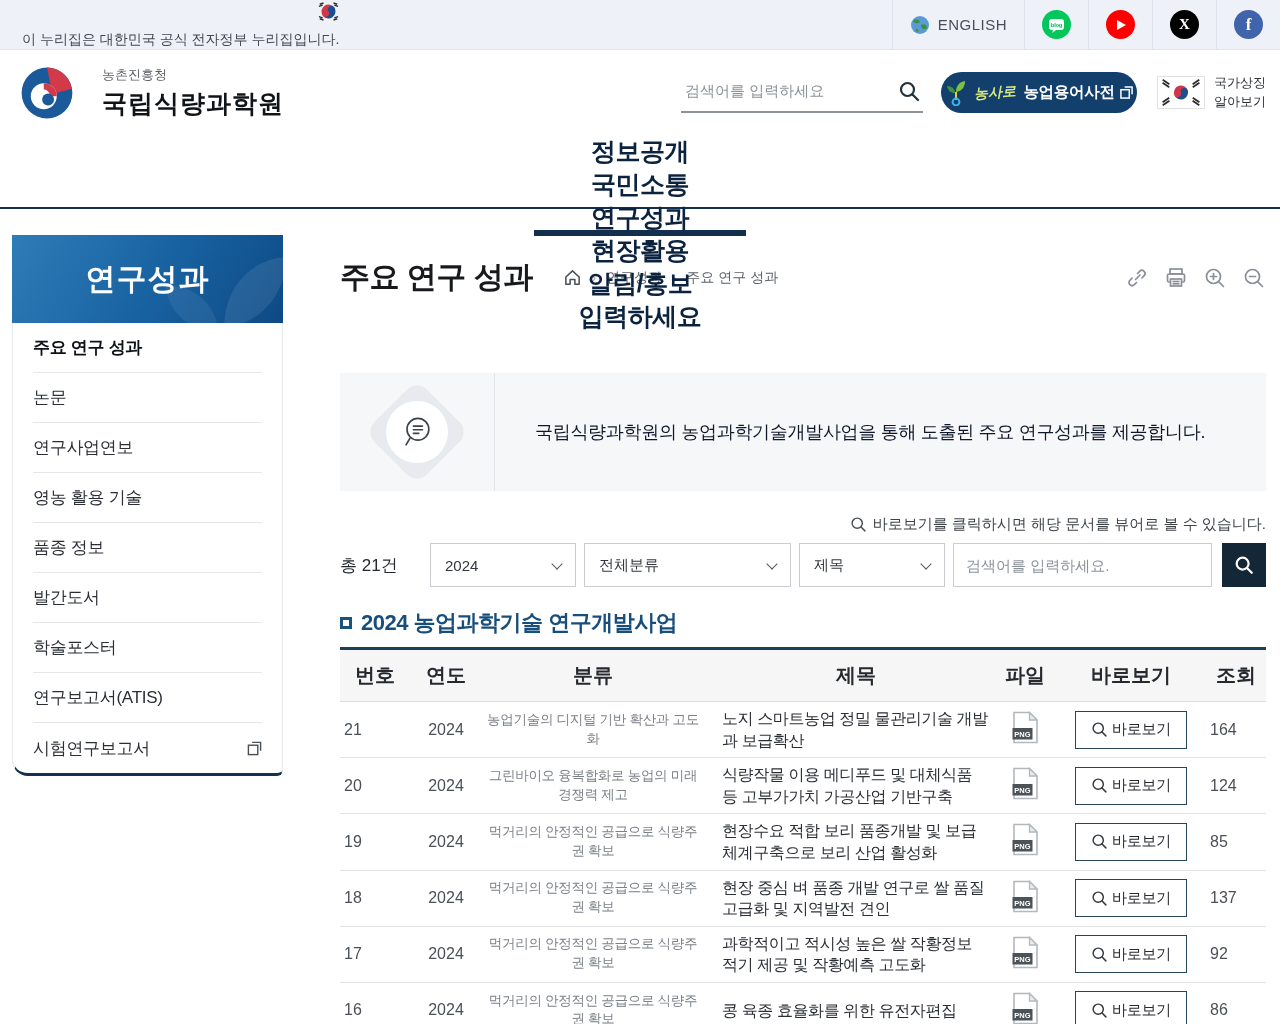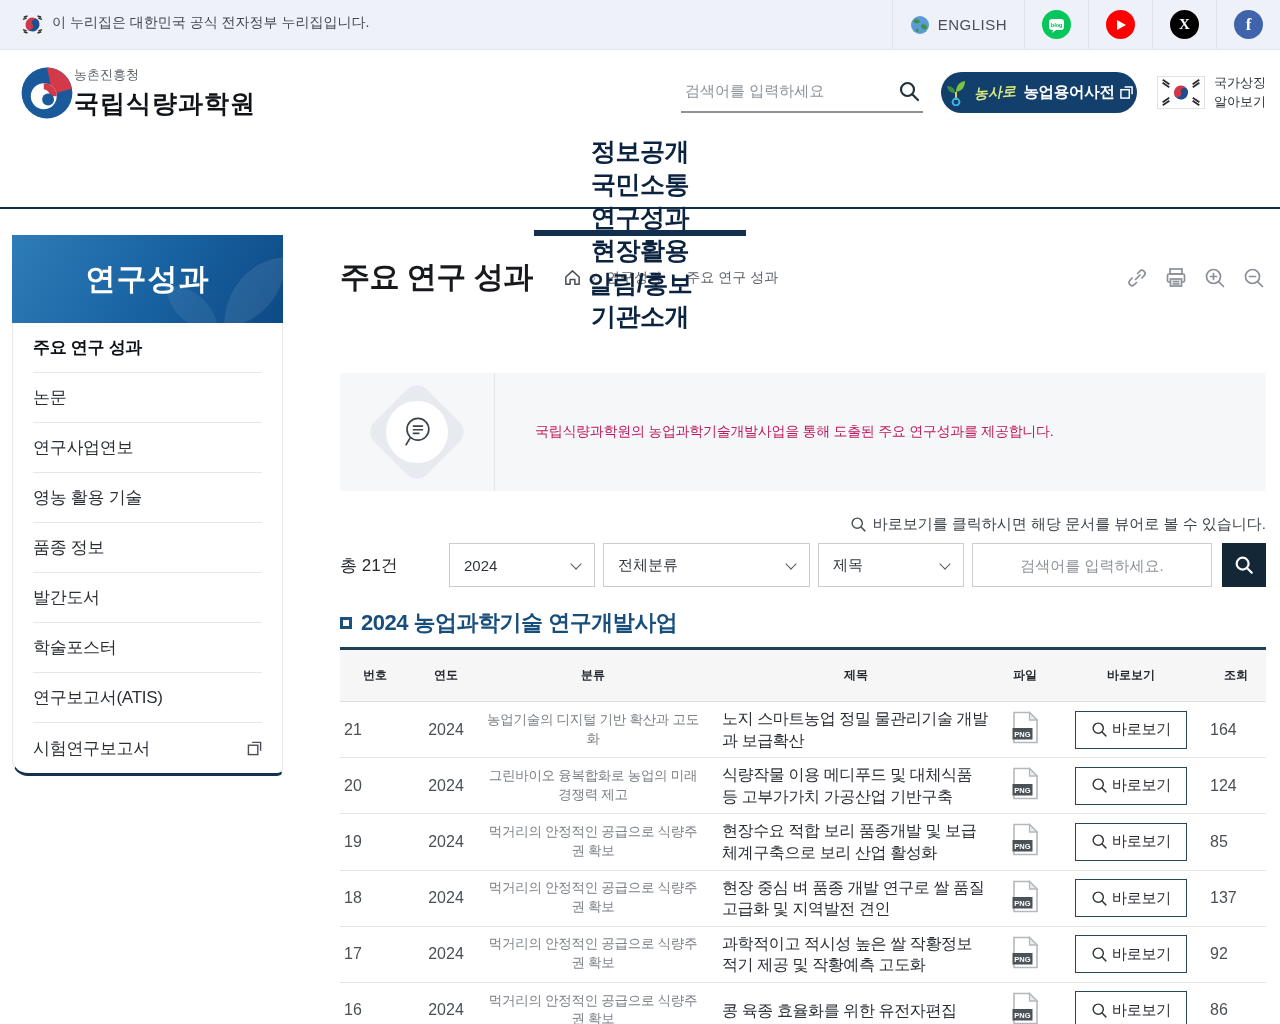--- a/index.html
+++ b/index.html
@@ -2,35 +2,35 @@
 <html lang="ko"><head>
 <meta charset="utf-8">
 <style>
   * { margin:0; padding:0; box-sizing:border-box; }
   html,body { width:1280px; height:1024px; overflow:hidden; background:#fff;
     font-family:"Liberation Sans","DejaVu Sans",sans-serif; }
 
   
   .topbar { height:50px; background:#eef1f8; border-bottom:1px solid #e1e5ee;
     display:flex; align-items:center; padding:0 0 0 22px; }
-  .topbar-notice { display:flex; align-items:flex-start; gap:9px; font-size:14px; color:#42474f; }
+  .topbar-notice { display:flex; align-items:flex-end; gap:9px; font-size:14px; color:#42474f;flex-direction:column; }
   .topbar-right { margin-left:auto; display:flex; align-items:center; height:100%; }
   .tb-cell { display:flex; align-items:center; height:100%; padding:0 17px; border-left:1px solid #dfe3ed;text-align:right; }
   .lang-btn { gap:8px; font-size:15px; color:#4a4f57; letter-spacing:.5px; cursor:pointer; }
   .soc { width:29px; height:29px; border-radius:50%; display:flex; align-items:center; justify-content:center; cursor:pointer; }
   .soc-blog-bubble { width:15px; height:11px; background:#fff; border-radius:3px; position:relative; display:flex; align-items:center; justify-content:center; }
   .soc-blog-bubble i { font-style:normal; font-size:6px; font-weight:bold; color:#03c75a; letter-spacing:-.3px; }
   .soc-blog-bubble::after { content:''; position:absolute; bottom:-3px; left:4px; border:3px solid transparent; border-top-color:#fff; border-left-color:#fff; transform:skewX(-15deg); }
   .yt-play { width:0; height:0; border-left:9px solid #fff; border-top:5.5px solid transparent; border-bottom:5.5px solid transparent; margin-left:2px; }
   .soc-letter { color:#fff; font-weight:bold; font-size:15px; font-family:"Liberation Serif","DejaVu Serif",serif; }
   .soc-f { font-size:17px; }
 
   
   .header { height:85px; display:flex; align-items:center; padding:0 14px 0 20px; background:#fff; }
-  .logo { display:flex; align-items:center; gap:0; cursor:pointer; }
+  .logo { display:flex; align-items:center; gap:28px; cursor:pointer; }
   .logo-text .small { font-size:13px; color:#5a5f66; margin-bottom:3px; }
   .logo-text .big { font-size:25px; font-weight:bold; color:#101418; letter-spacing:1px; }
   .hd-search { margin-left:auto; width:242px; display:flex; align-items:center;
     border-bottom:2px solid #8d9198; padding:6px 2px 8px 4px; }
   .hd-search input { border:0; outline:0; background:transparent; flex:1; font-size:15px; color:#333;
     font-family:inherit; }
   .hd-search input::placeholder { color:#8d939b; }
   .dict-pill { margin-left:18px; width:196px; height:41px; background:#123f6b; border-radius:21px;
     display:flex; align-items:center; justify-content:center; gap:7px; cursor:pointer; }
   .dict-brand { font-size:14px; font-style:italic; font-weight:bold; color:#d9e87e; transform:rotate(-4deg); }
@@ -70,48 +70,48 @@
   .util-icons { margin-left:auto; display:flex; align-items:center; gap:15px; }
   .util-icons svg { cursor:pointer; }
 
   
   .intro-box { margin-top:75px; height:118px; background:#f6f7f9; display:flex; align-items:center; }
   .intro-icon-zone { flex:0 0 155px; display:flex; align-items:center; justify-content:center;
     position:relative; height:100%; border-right:1px solid #e3e5e9; }
   .intro-blob { position:absolute; width:74px; height:74px; background:#e7eaef; transform:rotate(45deg); border-radius:14px; }
   .intro-circle { position:relative; width:62px; height:62px; background:#fff; border-radius:50%;
     display:flex; align-items:center; justify-content:center; }
-  .intro-text { padding-left:40px; font-size:14px; color:#be185d; letter-spacing:-.3px; }
+  .intro-text { padding-left:40px; font-size:18px; color:#0f172a; letter-spacing:-.3px; }
 
   
   .viewer-note { margin-top:24px; display:flex; justify-content:flex-end; align-items:center; gap:6px;
     font-size:15px; color:#3d4249; }
   .filter-row { margin-top:9px; display:flex; align-items:center; }
   .total-label { font-size:17px; color:#26292e; flex:0 0 auto; }
   .filter-controls { margin-left:auto; display:flex; align-items:center; gap:8px; }
   .select { position:relative; height:44px; border:1px solid #c9ccd1; background:#fff;
     display:flex; align-items:center; padding:0 30px 0 14px; font-size:15px; color:#33373d; cursor:pointer; }
   .select::after { content:''; position:absolute; right:14px; top:16px; width:7px; height:7px;
     border-right:1.6px solid #555a61; border-bottom:1.6px solid #555a61; transform:rotate(45deg); }
   .sel-year { width:146px; } .sel-cat { width:207px; } .sel-field { width:146px; }
-  .filter-search { width:240px; height:44px; border:1px solid #c9ccd1; padding:0 12px; font-size:15px;
-    color:#333; outline:none; font-family:inherit;text-align:center; }
+  .filter-search { width:259px; height:44px; border:1px solid #c9ccd1; padding:0 12px; font-size:15px;
+    color:#333; outline:none; font-family:inherit; }
   .filter-search::placeholder { color:#8d939b; }
   .search-btn { width:44px; height:44px; background:#132737; border:0; display:flex; align-items:center;
     justify-content:center; cursor:pointer; margin-left:2px; }
 
   
   .section-head { margin-top:21px; display:flex; align-items:center; gap:9px; }
   .section-square { width:12px; height:12px; border:3px solid #1b537f; }
   .section-title { font-size:22px; font-weight:bold; color:#174e7c; letter-spacing:-.5px; }
 
   
   .tbl { margin-top:9px; border-top:3px solid #1f3f55; width:100%; }
   .tbl-header { display:flex; background:#f6f6f7; border-bottom:1px solid #dcdee1; height:52px; align-items:center; }
-  .tbl-header .cell { font-size:12px; font-weight:bold; color:#26292e; text-align:center; }
+  .tbl-header .cell { font-size:20px; font-weight:bold; color:#26292e; text-align:center; }
   .tbl-row { display:flex; align-items:center; min-height:56px; border-bottom:1px solid #e2e4e7; }
   .cell { padding:6px 4px; }
   .col-no   { flex:0 0 70px;  text-align:left; }
   .col-year { flex:0 0 72px;  text-align:center; }
   .col-cat  { flex:0 0 222px; text-align:center; }
   .col-title{ flex:1 1 auto;  text-align:left; padding-left:18px; }
   .col-file { flex:0 0 62px;  text-align:center; }
   .col-view { flex:0 0 150px; text-align:center; }
   .col-hits { flex:0 0 60px;  text-align:left; }
   .td-no, .td-year { font-size:16px; color:#4b5057; }
@@ -245,21 +245,21 @@
     </div>
   </div>
 </div>
 
 <nav class="gnb" id="gnb">
     <div class="nav-item">정보공개</div>
     <div class="nav-item">국민소통</div>
     <div class="nav-item active">연구성과</div>
     <div class="nav-item">현장활용</div>
     <div class="nav-item">알림/홍보</div>
-    <div class="nav-item">기관소개</div>
+    <div class="nav-item">입력하세요</div>
   </nav>
 
 <div class="content">
 
   <aside class="sidebar">
     <div class="sb-head">
       <svg class="sb-leaf" width="130" height="92" viewBox="0 0 130 92">
         <path d="M65 90 C65 48 92 20 128 18 C125 58 102 83 65 90 Z" fill="rgba(255,255,255,0.09)"></path>
         <path d="M60 92 C55 62 33 46 6 46 C11 78 33 92 60 92 Z" fill="rgba(255,255,255,0.07)"></path>
       </svg>

